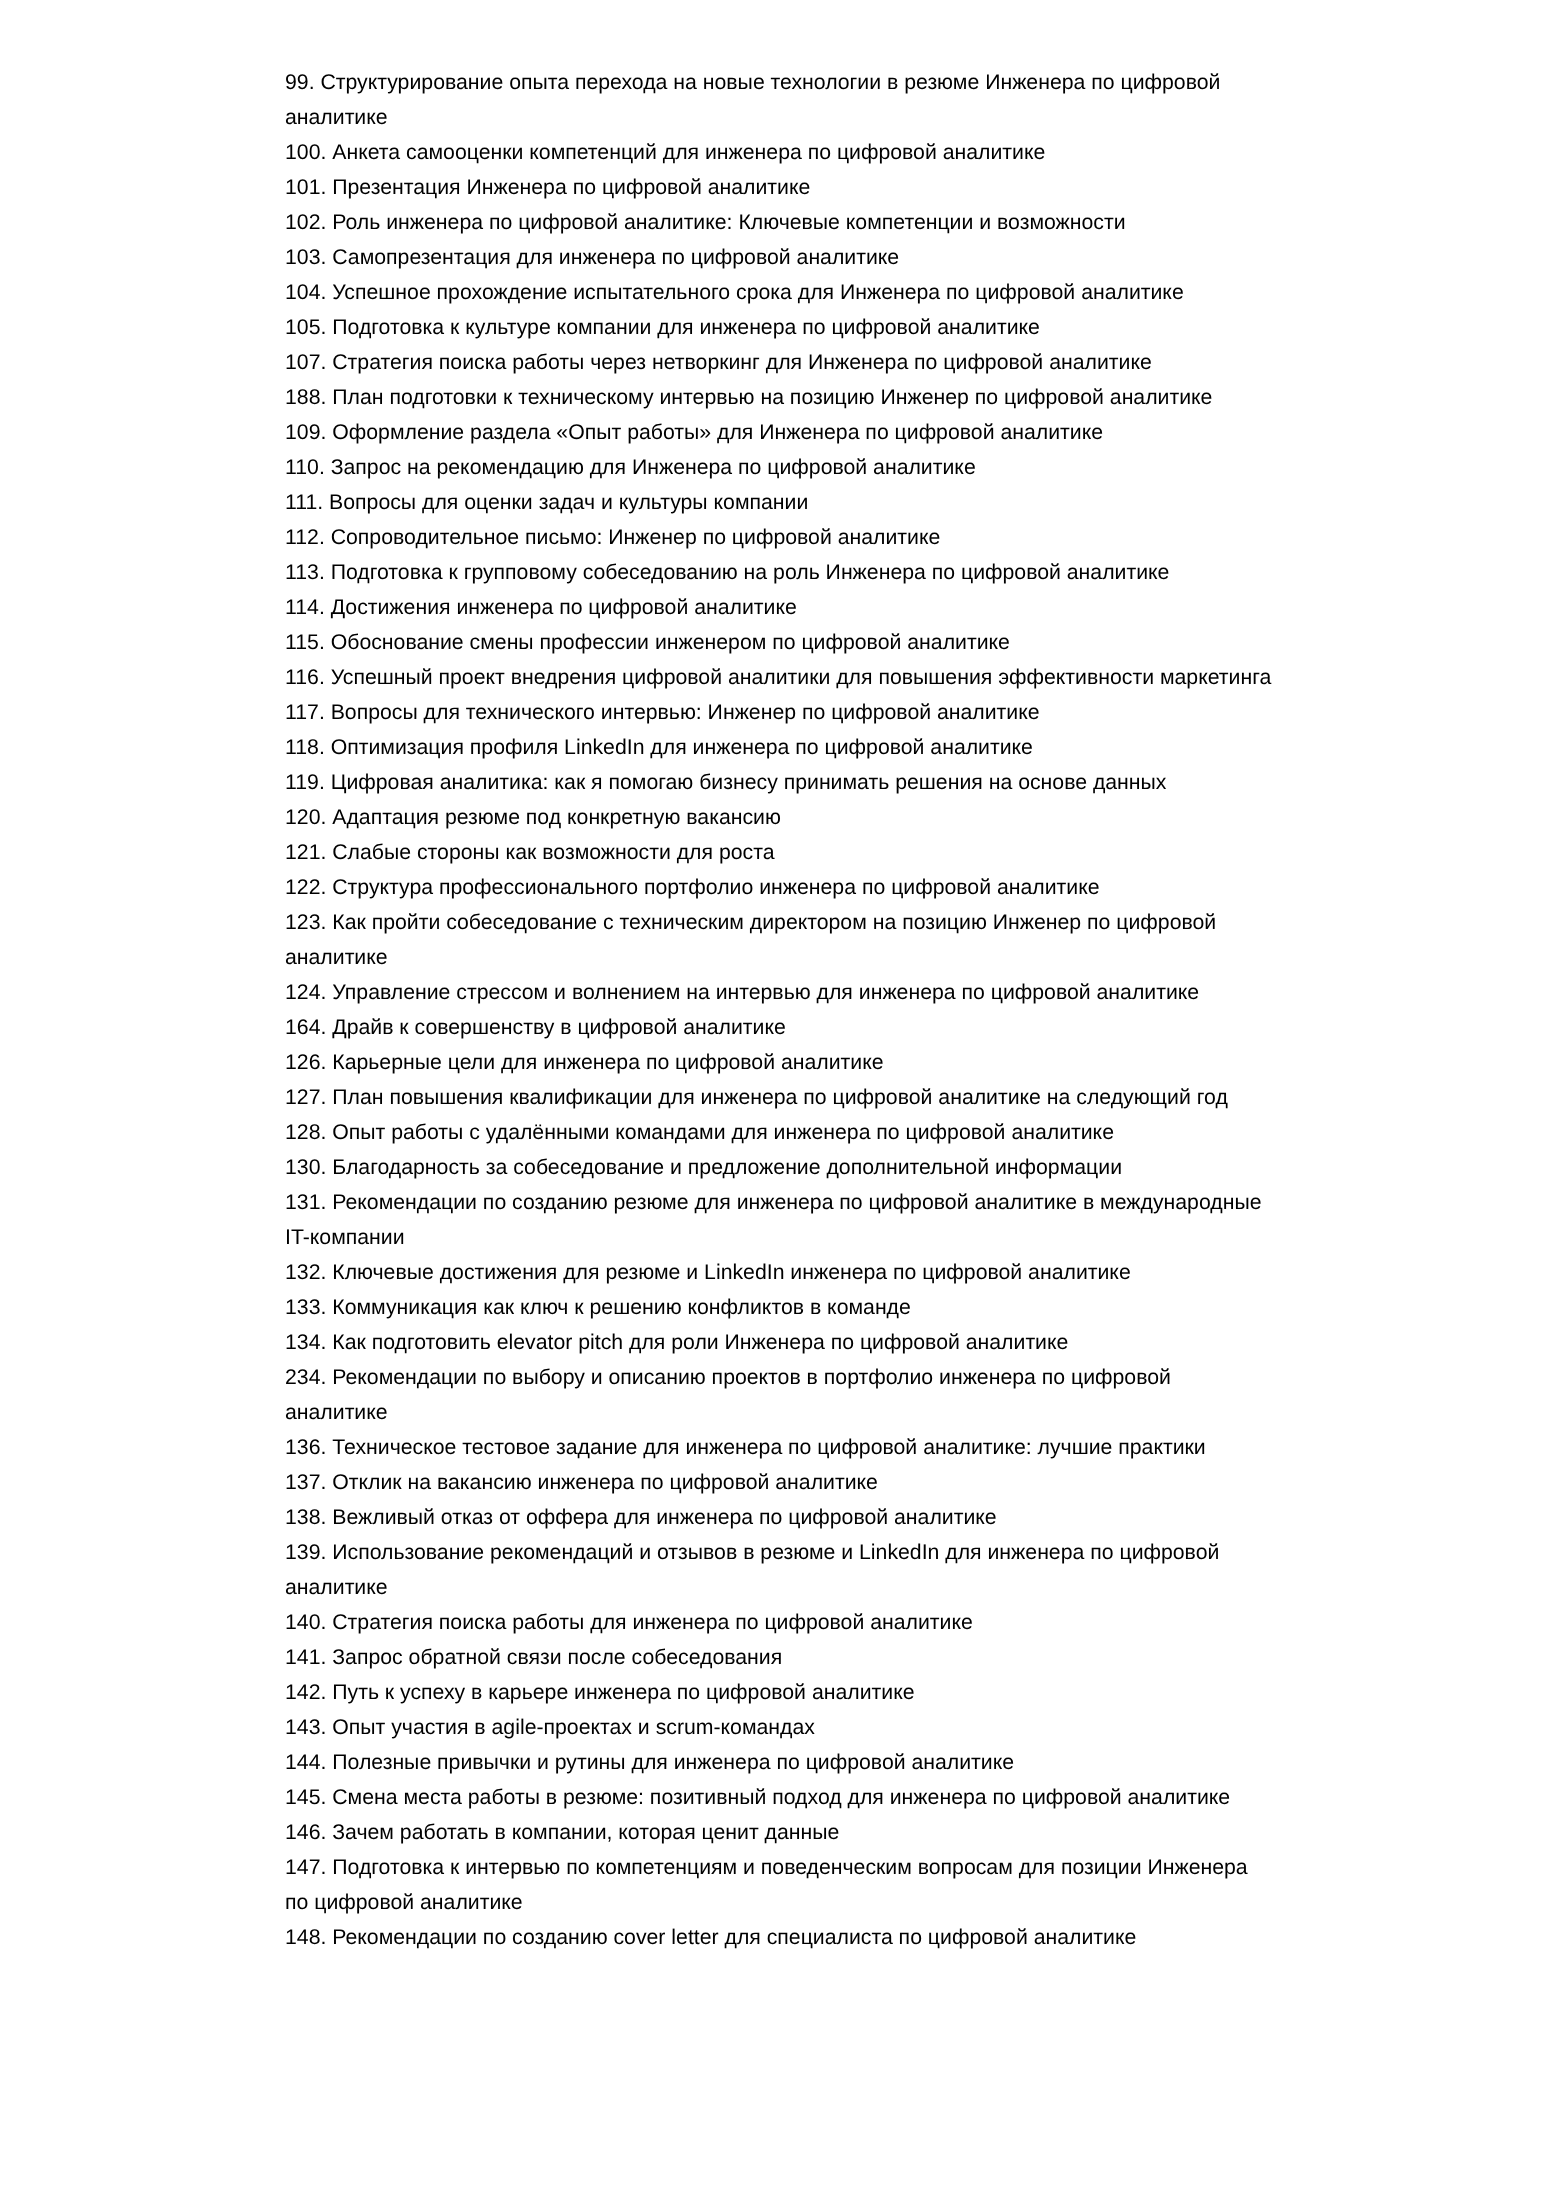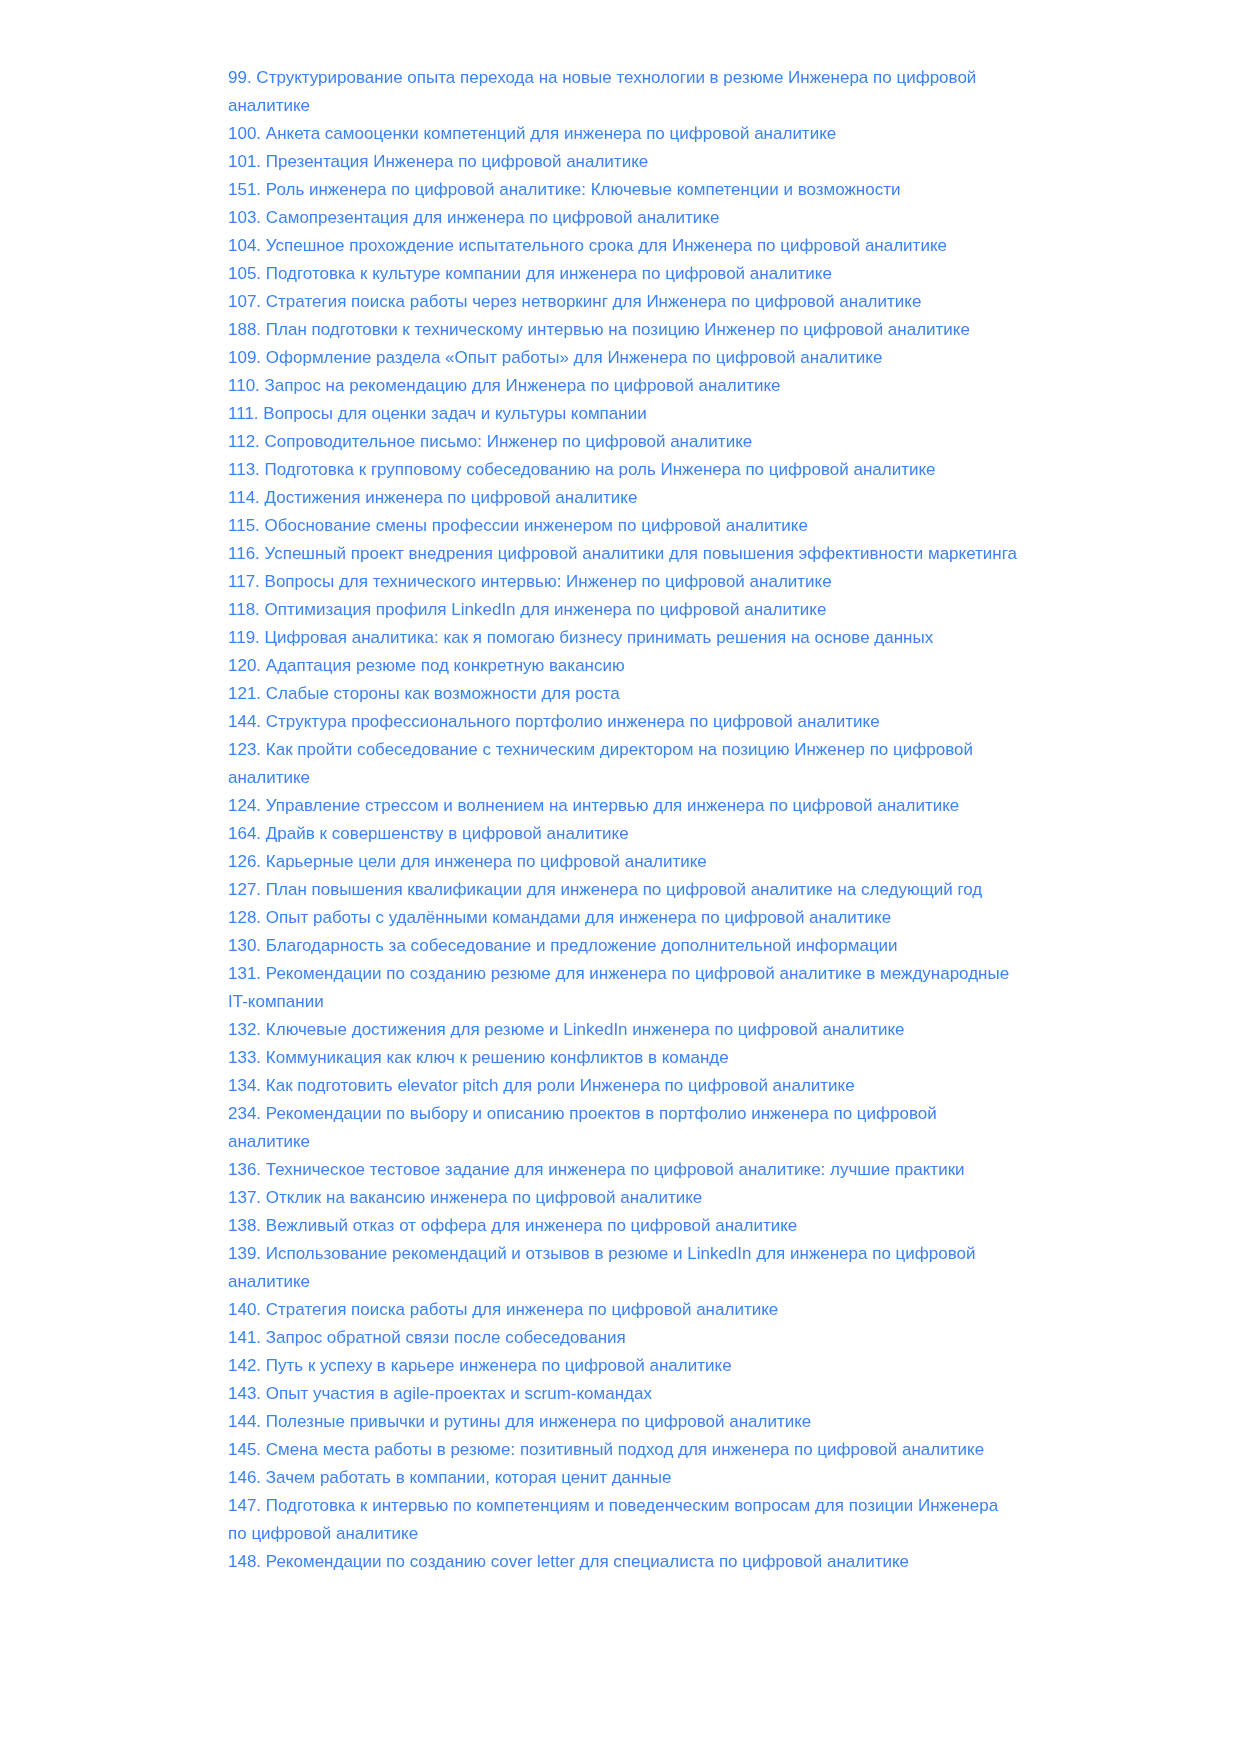--- a/index.html
+++ b/index.html
@@ -12,59 +12,58 @@
     width: 1239px;
     min-height: 1753px;
     box-sizing: border-box;
     background: #ffffff;
   }
   .content {
     padding: 52px 0 40px 228px;
   }
   .numbered-list {
     max-width: 790px;
-    color: #3b82f6;
+    color: #000000;
     font-size: 17px;
     line-height: 28px;
-    margin-top: 12px;
   }
   .numbered-list p.list-item {
     margin: 0;
     padding: 0;
   }
 </style>
 </head>
 <body>
 
 <div class="page">
   <div class="content">
     <div class="numbered-list" id="item-list">
         <p class="list-item">99. Структурирование опыта перехода на новые технологии в резюме Инженера по цифровой аналитике</p>
         <p class="list-item">100. Анкета самооценки компетенций для инженера по цифровой аналитике</p>
         <p class="list-item">101. Презентация Инженера по цифровой аналитике</p>
-        <p class="list-item">151. Роль инженера по цифровой аналитике: Ключевые компетенции и возможности</p>
+        <p class="list-item">102. Роль инженера по цифровой аналитике: Ключевые компетенции и возможности</p>
         <p class="list-item">103. Самопрезентация для инженера по цифровой аналитике</p>
         <p class="list-item">104. Успешное прохождение испытательного срока для Инженера по цифровой аналитике</p>
         <p class="list-item">105. Подготовка к культуре компании для инженера по цифровой аналитике</p>
         <p class="list-item">107. Стратегия поиска работы через нетворкинг для Инженера по цифровой аналитике</p>
         <p class="list-item">188. План подготовки к техническому интервью на позицию Инженер по цифровой аналитике</p>
         <p class="list-item">109. Оформление раздела «Опыт работы» для Инженера по цифровой аналитике</p>
         <p class="list-item">110. Запрос на рекомендацию для Инженера по цифровой аналитике</p>
         <p class="list-item">111. Вопросы для оценки задач и культуры компании</p>
         <p class="list-item">112. Сопроводительное письмо: Инженер по цифровой аналитике</p>
         <p class="list-item">113. Подготовка к групповому собеседованию на роль Инженера по цифровой аналитике</p>
         <p class="list-item">114. Достижения инженера по цифровой аналитике</p>
         <p class="list-item">115. Обоснование смены профессии инженером по цифровой аналитике</p>
         <p class="list-item">116. Успешный проект внедрения цифровой аналитики для повышения эффективности маркетинга</p>
         <p class="list-item">117. Вопросы для технического интервью: Инженер по цифровой аналитике</p>
         <p class="list-item">118. Оптимизация профиля LinkedIn для инженера по цифровой аналитике</p>
         <p class="list-item">119. Цифровая аналитика: как я помогаю бизнесу принимать решения на основе данных</p>
         <p class="list-item">120. Адаптация резюме под конкретную вакансию</p>
         <p class="list-item">121. Слабые стороны как возможности для роста</p>
-        <p class="list-item">144. Структура профессионального портфолио инженера по цифровой аналитике</p>
+        <p class="list-item">122. Структура профессионального портфолио инженера по цифровой аналитике</p>
         <p class="list-item">123. Как пройти собеседование с техническим директором на позицию Инженер по цифровой аналитике</p>
         <p class="list-item">124. Управление стрессом и волнением на интервью для инженера по цифровой аналитике</p>
         <p class="list-item">164. Драйв к совершенству в цифровой аналитике</p>
         <p class="list-item">126. Карьерные цели для инженера по цифровой аналитике</p>
         <p class="list-item">127. План повышения квалификации для инженера по цифровой аналитике на следующий год</p>
         <p class="list-item">128. Опыт работы с удалёнными командами для инженера по цифровой аналитике</p>
         <p class="list-item">130. Благодарность за собеседование и предложение дополнительной информации</p>
         <p class="list-item">131. Рекомендации по созданию резюме для инженера по цифровой аналитике в международные IT-компании</p>
         <p class="list-item">132. Ключевые достижения для резюме и LinkedIn инженера по цифровой аналитике</p>
         <p class="list-item">133. Коммуникация как ключ к решению конфликтов в команде</p>

